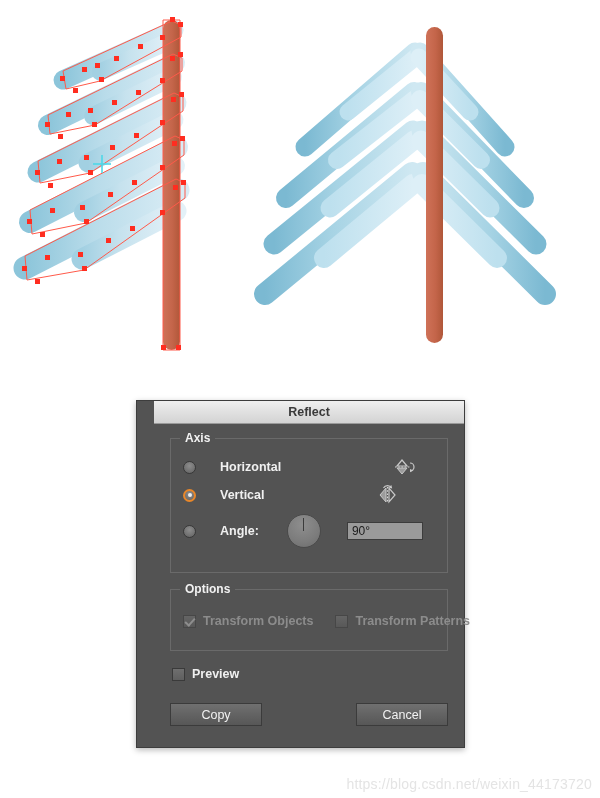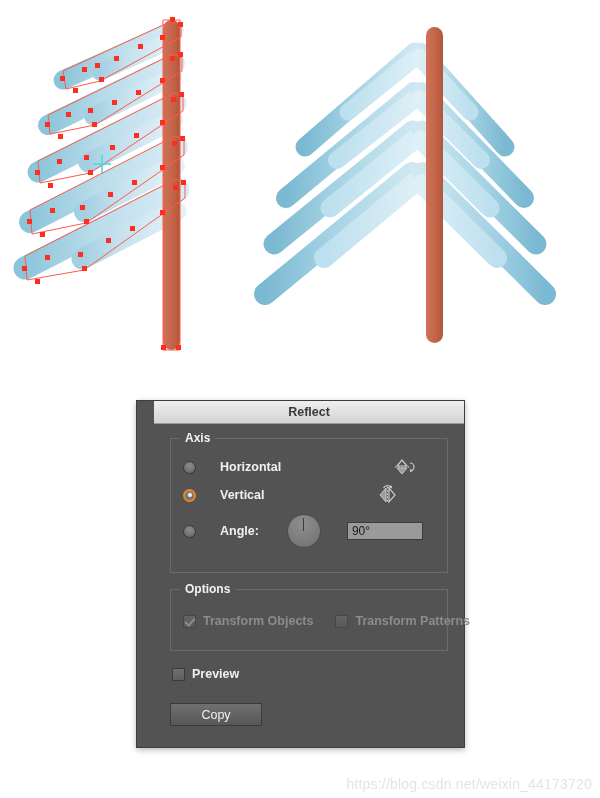--- a/index.html
+++ b/index.html
@@ -463,16 +463,17 @@
       </div>
     </div>
 
     <div class="check-row" id="preview-row">
       <span class="checkbox"></span>
       <span class="check-label">Preview</span>
     </div>
 
     <div id="button-row">
       <div class="dlg-button">Copy</div>
+      <div class="dlg-button">Cancel</div>
     </div>
 
   </div>
 </div>
 
 </body></html>

